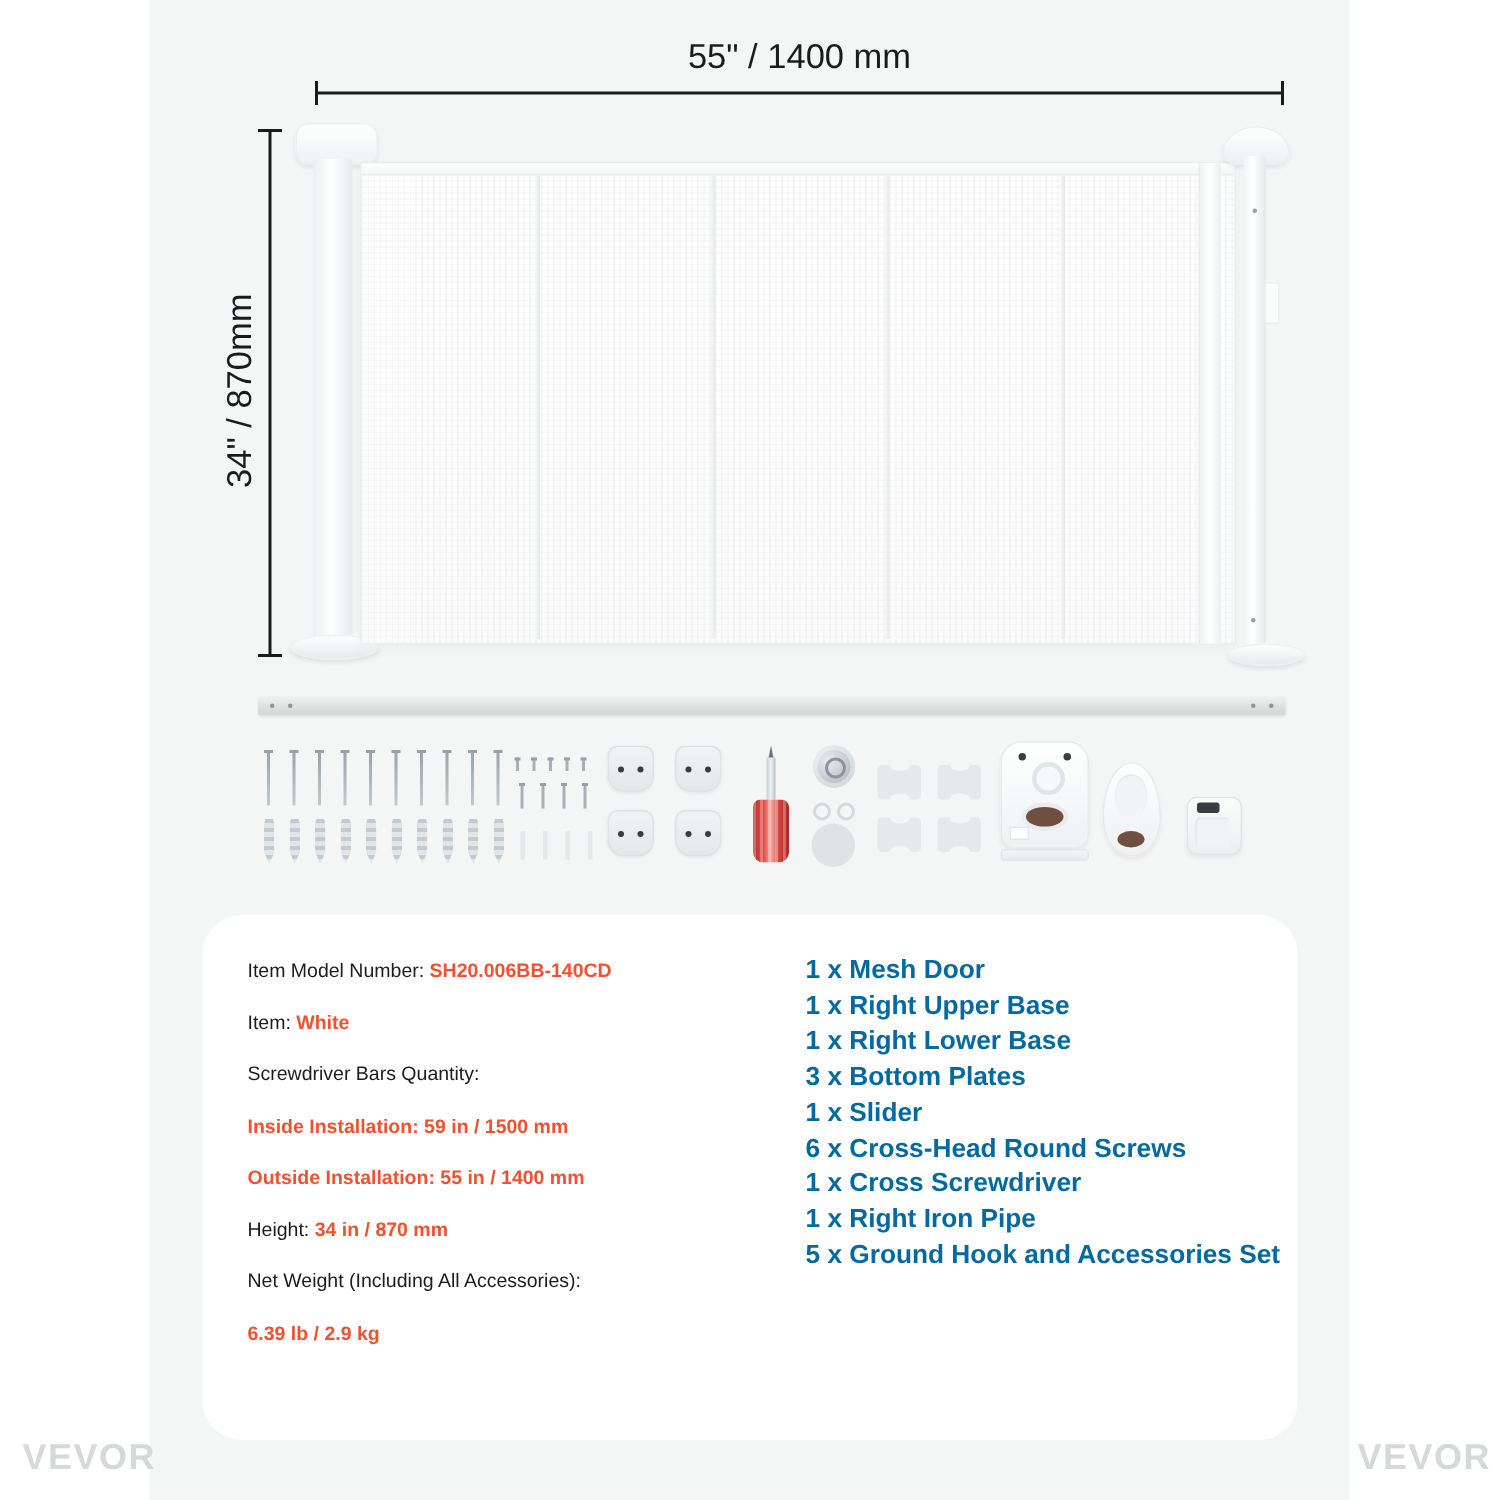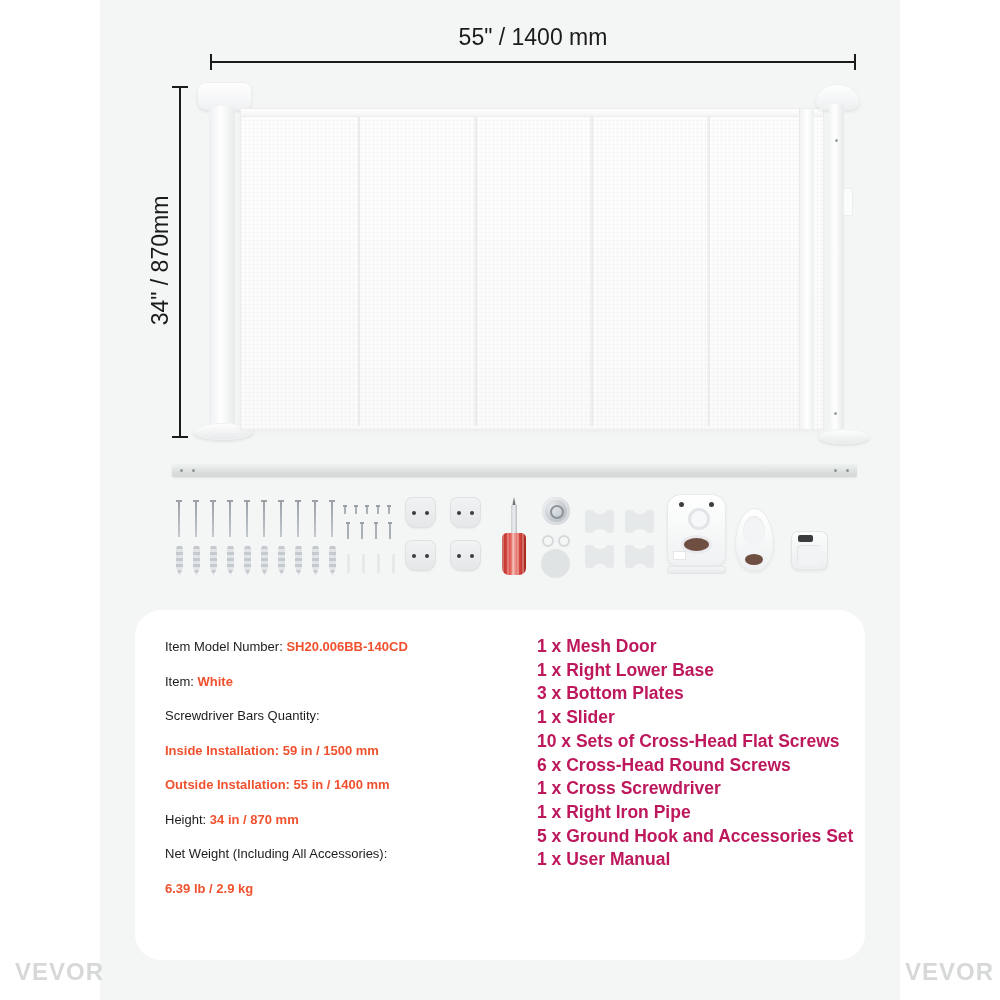--- a/index.html
+++ b/index.html
@@ -91,21 +91,21 @@
   .slider-part::before{content:"";position:absolute;left:7px;top:4px;width:15px;height:7px;background:#3a3d3f;border-radius:2px;}
   .slider-part::after{content:"";position:absolute;left:6px;top:14px;width:23px;height:20px;background:#f2f3f4;border-radius:3px;box-shadow:inset 1px 1px 1px rgba(0,0,0,.06);}
 
   
   .panel{left:135px;top:610px;width:730px;height:350px;background:#ffffff;border-radius:26px;}
   .col-left{position:absolute;left:30px;top:26px;}
   .srow{font-size:13px;line-height:22px;margin-bottom:12.5px;color:#1c1c1e;white-space:nowrap;}
   .srow .v{color:#f0512e;font-weight:700;}
   .col-right{position:absolute;left:402px;top:25px;font-size:17.5px;line-height:23.7px;}
   .acc-title{color:#1c1c1e;}
-  .acc-item{color:#be185d;font-weight:700;white-space:nowrap;}
+  .acc-item{color:#0369a1;font-weight:700;white-space:nowrap;}
 
   
   .logo{font-size:24px;font-weight:800;letter-spacing:1px;color:#d7d9d9;}
   .logo-left{left:15px;top:958px;}
   .logo-right{left:905px;top:958px;}
 </style>
 </head>
 <body>
 
 <div class="canvas">
@@ -240,27 +240,26 @@
       <div class="srow"><span class="k">Item: </span><span class="v">White</span></div>
       <div class="srow"><span class="k">Screwdriver Bars Quantity:</span><span class="v"></span></div>
       <div class="srow"><span class="k"></span><span class="v">Inside Installation: 59 in / 1500 mm</span></div>
       <div class="srow"><span class="k"></span><span class="v">Outside Installation: 55 in / 1400 mm</span></div>
       <div class="srow"><span class="k">Height: </span><span class="v">34 in / 870 mm</span></div>
       <div class="srow"><span class="k">Net Weight (Including All Accessories):</span><span class="v"></span></div>
       <div class="srow"><span class="k"></span><span class="v">6.39 lb / 2.9 kg</span></div>
     </div>
     <div class="col-right">
       <div class="acc-item">1 x Mesh Door</div>
+      <div class="acc-item">1 x Right Upper Base</div>
       <div class="acc-item">1 x Right Lower Base</div>
       <div class="acc-item">3 x Bottom Plates</div>
       <div class="acc-item">1 x Slider</div>
-      <div class="acc-item">10 x Sets of Cross-Head Flat Screws</div>
       <div class="acc-item">6 x Cross-Head Round Screws</div>
       <div class="acc-item">1 x Cross Screwdriver</div>
       <div class="acc-item">1 x Right Iron Pipe</div>
       <div class="acc-item">5 x Ground Hook and Accessories Set</div>
-      <div class="acc-item">1 x User Manual</div>
     </div>
   </div>
 
   <div class="abs logo logo-left">VEVOR</div>
   <div class="abs logo logo-right">VEVOR</div>
 </div>
 
 </body></html>

